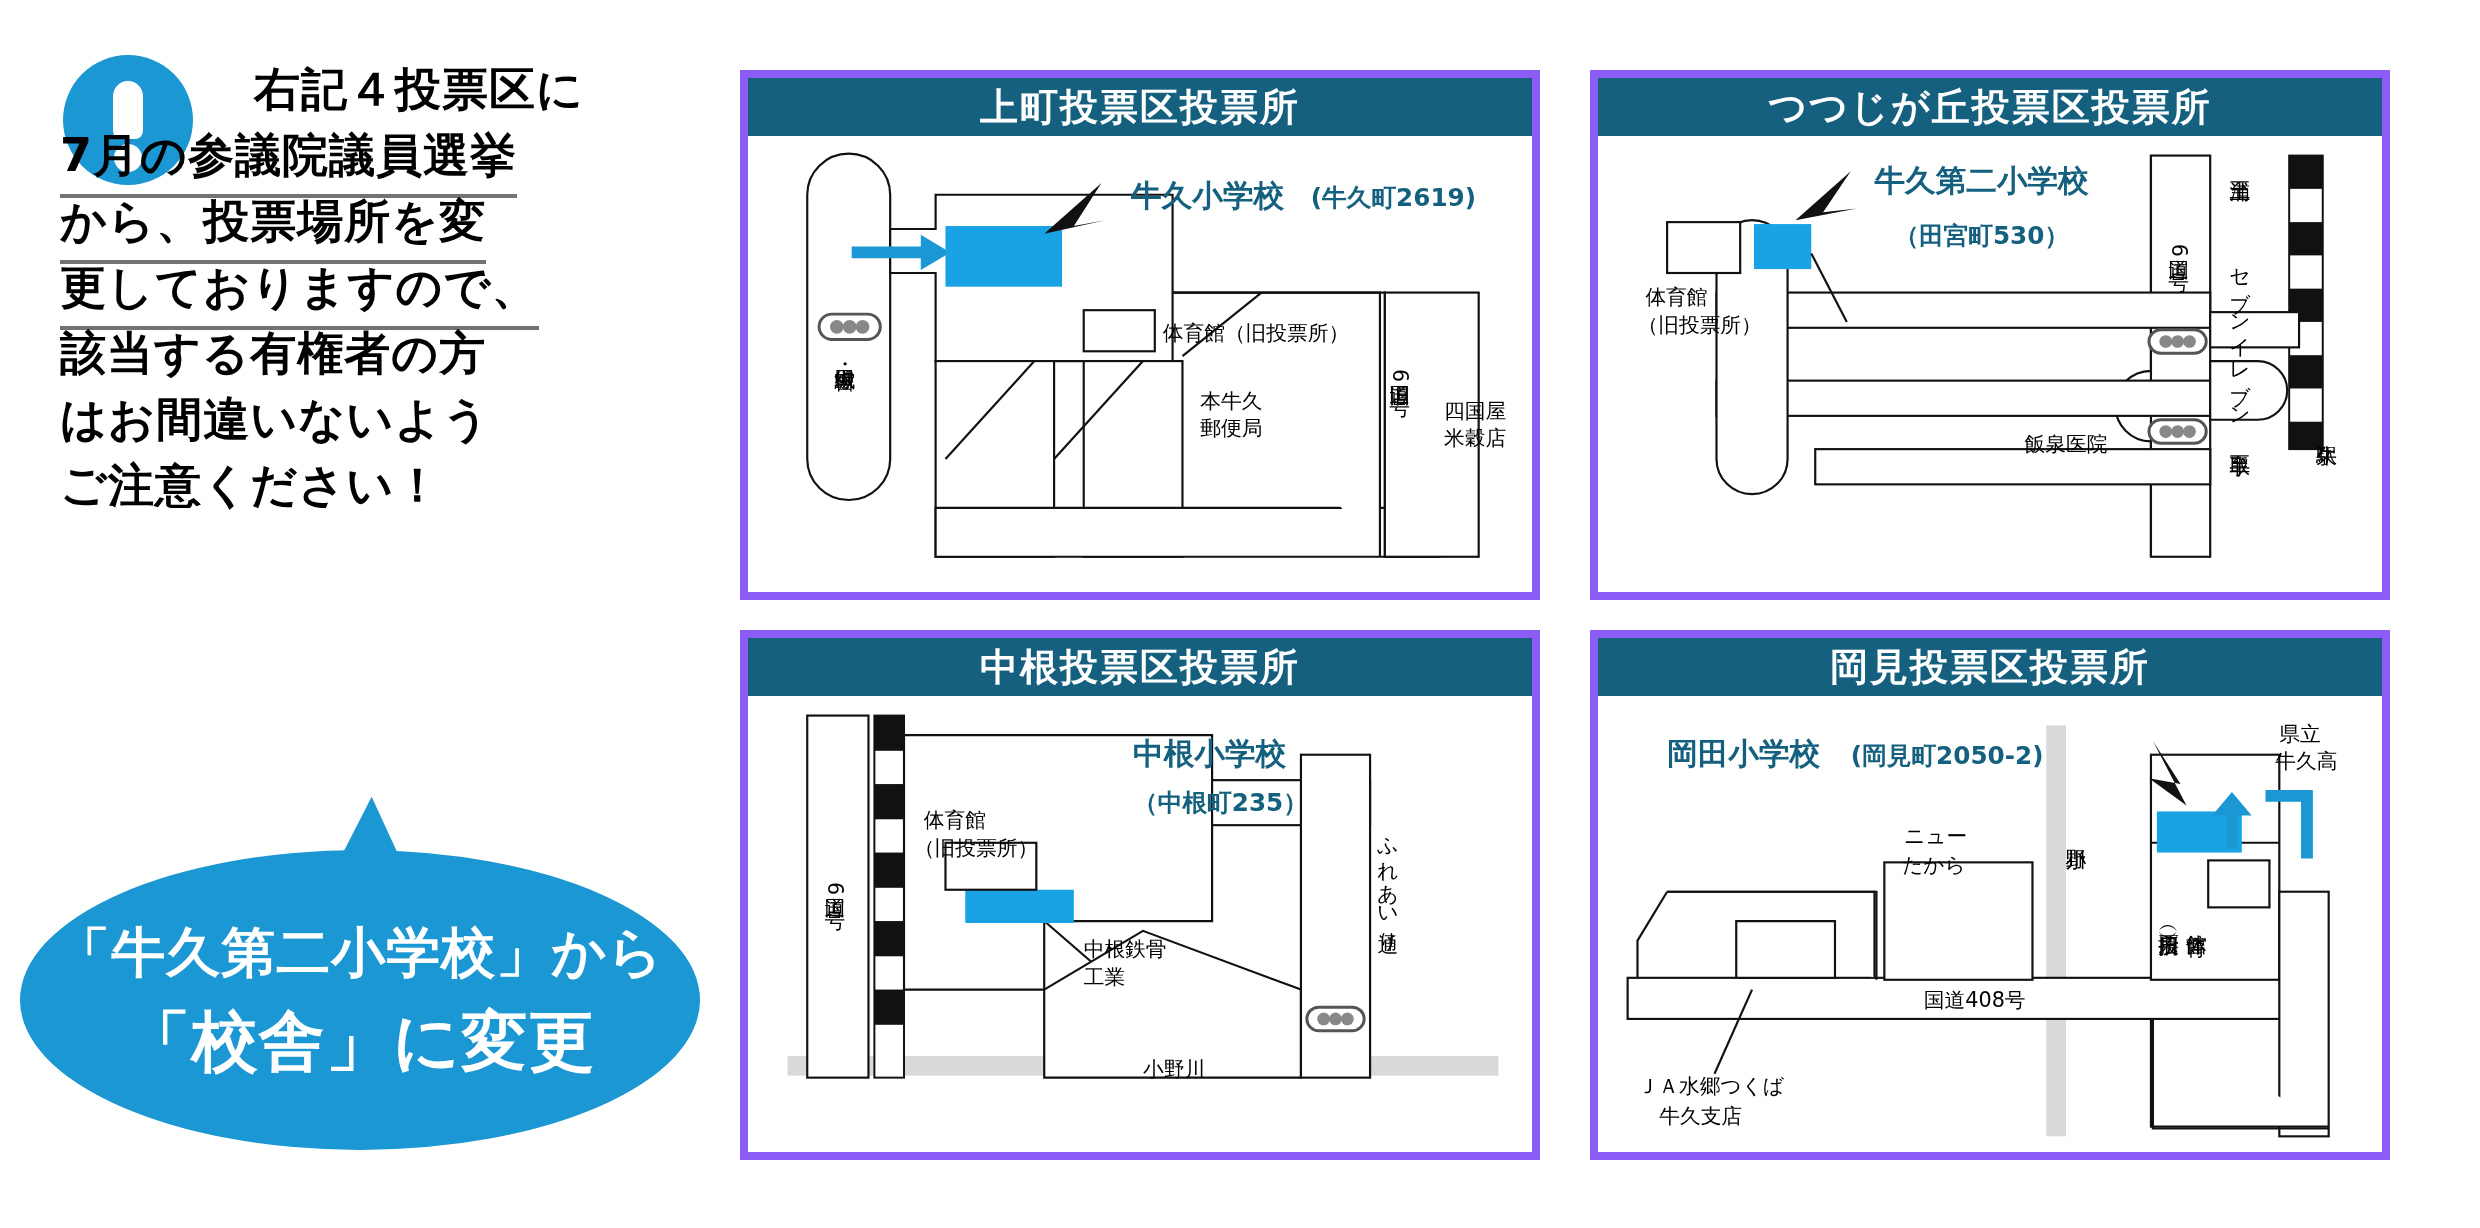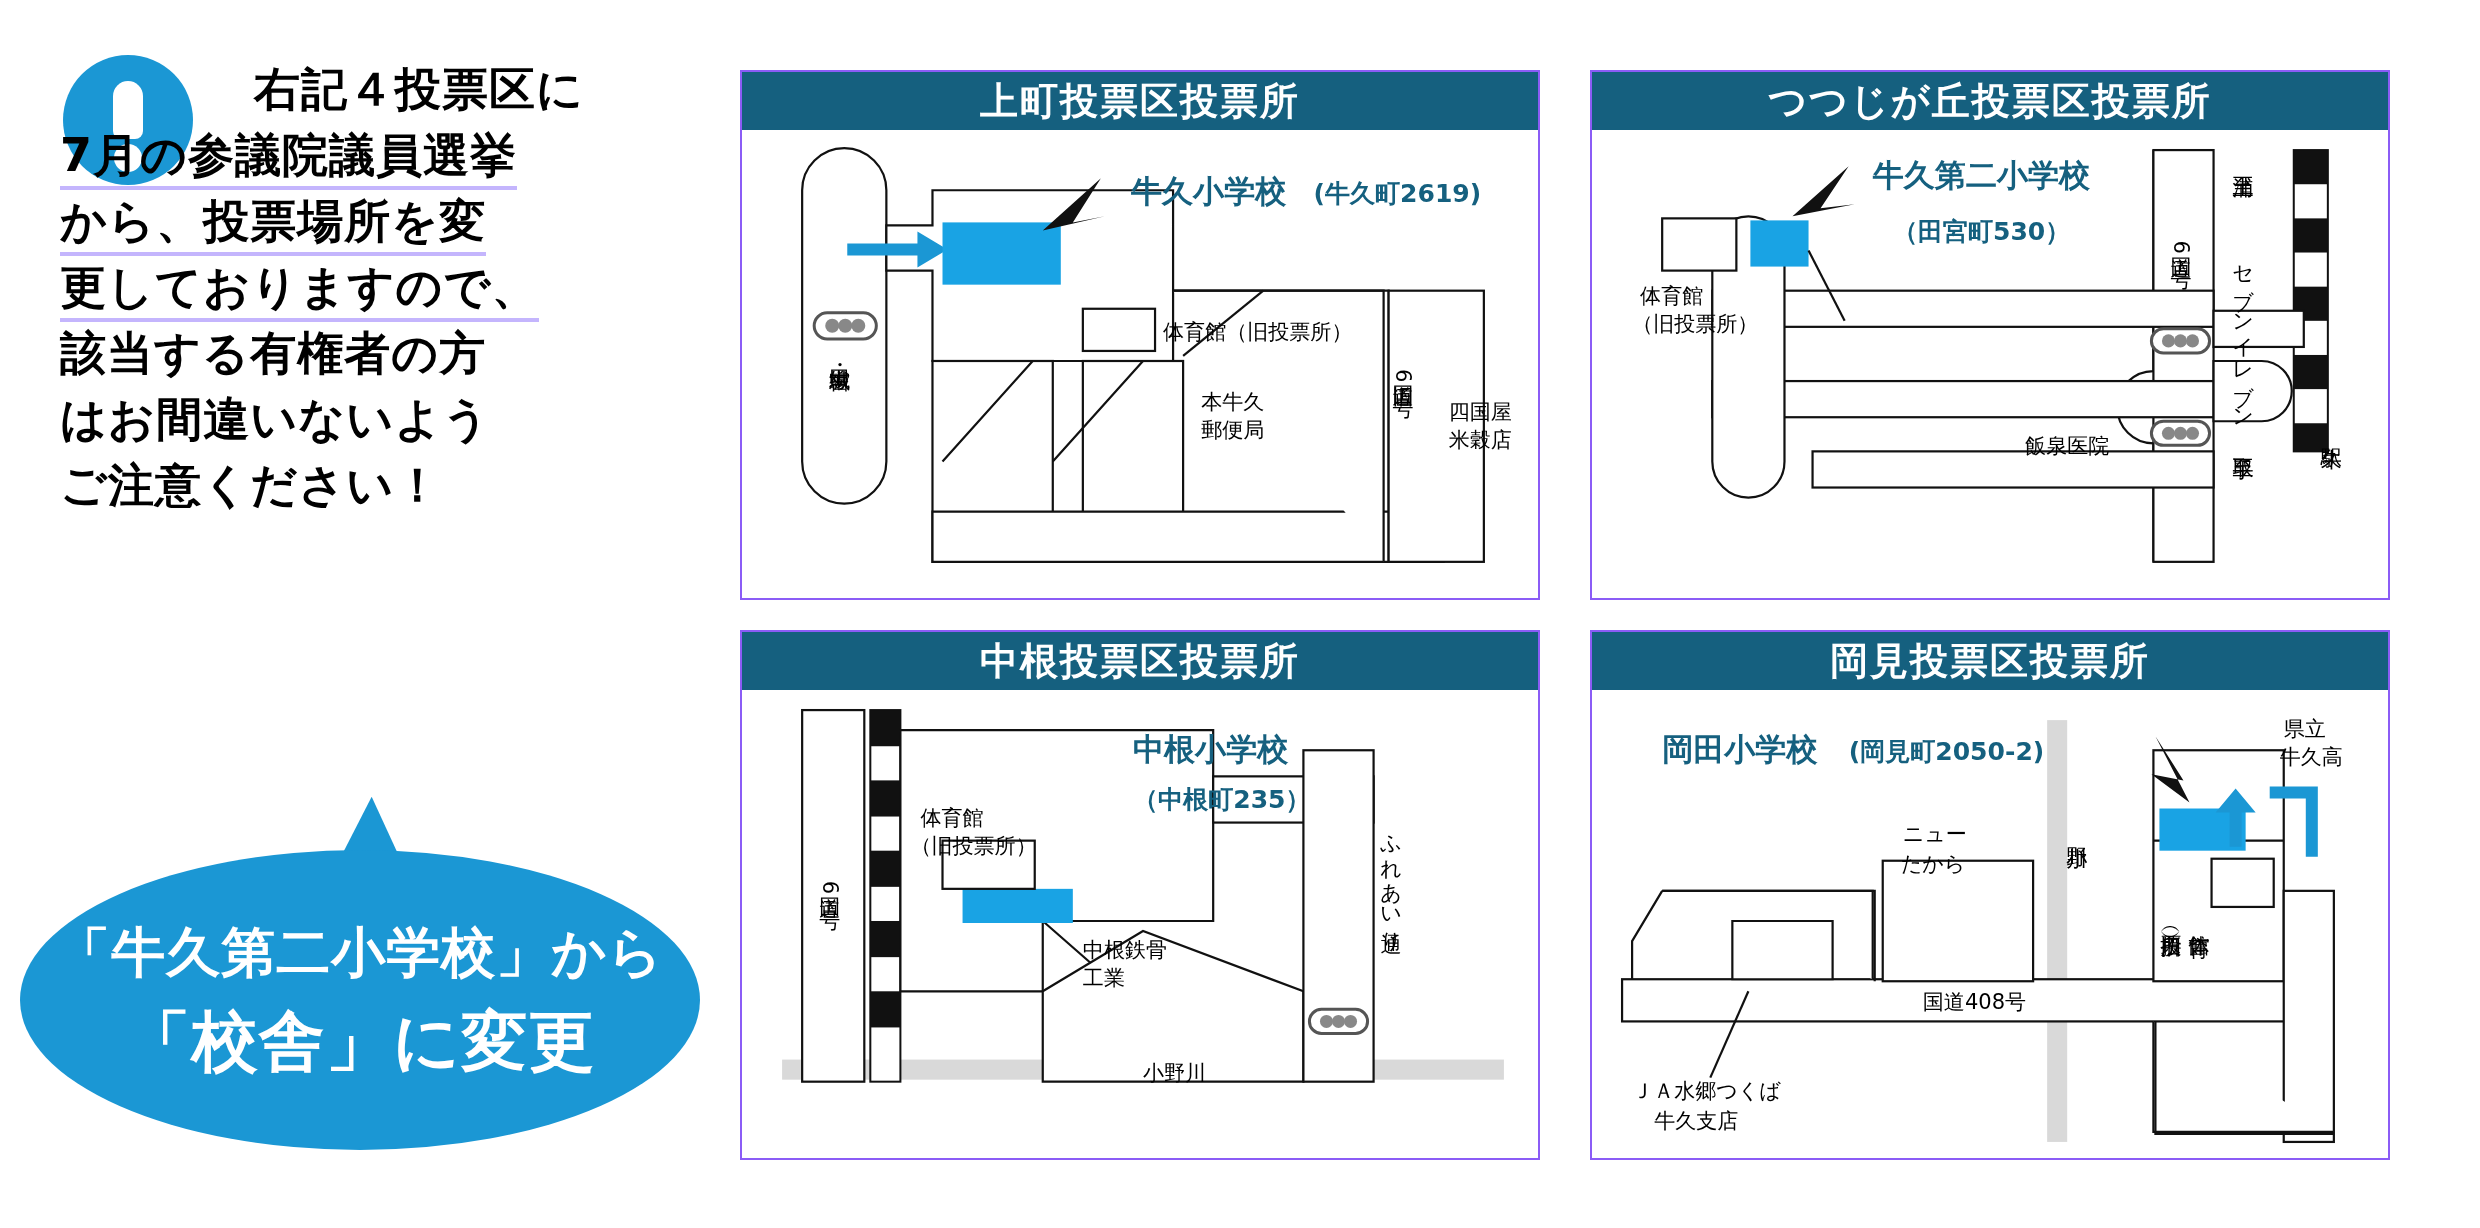--- a/index.html
+++ b/index.html
@@ -15,41 +15,41 @@
     border-radius:50%; background:#1b97d4; }
   #notice-icon .bang-stem { position:absolute; left:50%; top:26px; width:30px; height:58px;
     margin-left:-15px; background:#fff; border-radius:15px 15px 8px 8px; }
   #notice-icon .bang-dot { position:absolute; left:50%; top:89px; width:28px; height:28px;
     margin-left:-14px; background:#fff; border-radius:50%; }
 
   #notice-text { position:absolute; left:60px; top:58px; width:620px; }
   .nline { font-weight:bold; color:#000; font-size:46px; line-height:62px;
     letter-spacing:1px; white-space:nowrap; }
   .nline.ind { padding-left:194px; }
-  .nline.ul { border-bottom:4px solid #c4b5fd; display:inline-block; padding-bottom:0; }
+  .nline.ul { border-bottom:4px solid #737373; display:inline-block; padding-bottom:8px; }
   .nrow { height:66px; }
 
   
   #bubble { position:absolute; left:20px; top:810px; width:680px; height:350px; }
   #bubble .oval { position:absolute; left:0; top:40px; width:680px; height:300px;
     background:#1b97d4; border-radius:50% / 50%; }
   #bubble .tail { position:absolute; left:300px; top:-10px; width:0; height:0;
     border-left:40px solid transparent; border-right:90px solid transparent;
     border-bottom:130px solid #1b97d4; transform:rotate(10deg); }
   #bubble .btext { position:absolute; left:0; top:100px; width:680px; text-align:center;
     color:#fff; font-weight:bold; }
   #bubble .bl1 { font-size:54px; line-height:86px; letter-spacing:1px; }
   #bubble .bl2 { font-size:66px; line-height:92px; letter-spacing:1px; }
 
   
   #panels { position:absolute; left:740px; top:70px; width:1720px; height:1090px;
     display:grid; grid-template-columns:800px 800px; grid-template-rows:530px 530px;
     gap:30px 50px; }
 
-  .panel { position:relative; background:#fff; border:2px solid #8b5cf6; }
+  .panel { position:relative; background:#fff; border:8px solid #8b5cf6; }
   .panel-header { height:58px; background:#15607f; color:#fff; font-weight:bold;
     font-size:38px; line-height:58px; text-align:center; letter-spacing:2px; }
   .panel-body { position:relative; width:100%; height:calc(100% - 58px);
     overflow:hidden;text-decoration:underline; }
   .panel-body svg { display:block; width:100%; height:100%; }
 
   
   .mlabel { font-family:"DejaVu Sans","Liberation Sans",sans-serif; font-size:21px;
     fill:#000; }
   .mlabel-v { font-family:"DejaVu Sans","Liberation Sans",sans-serif; font-size:21px;

